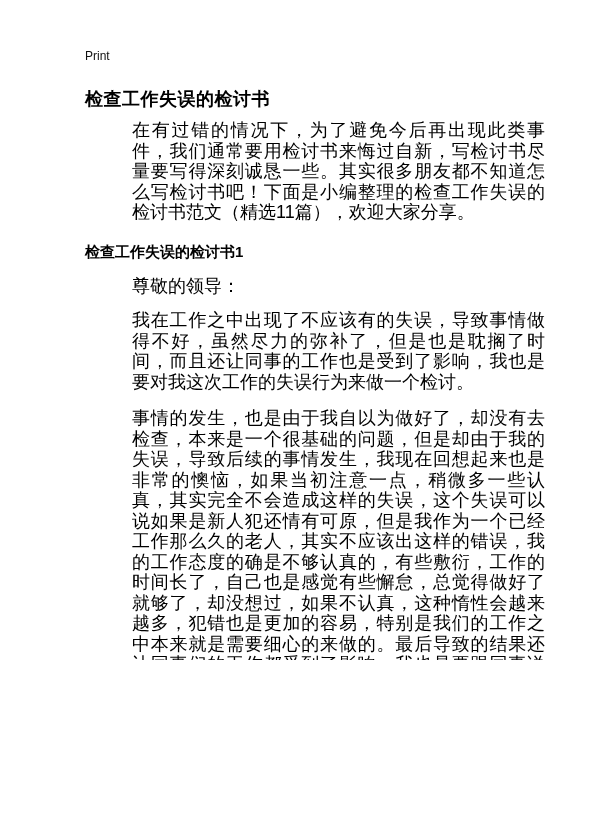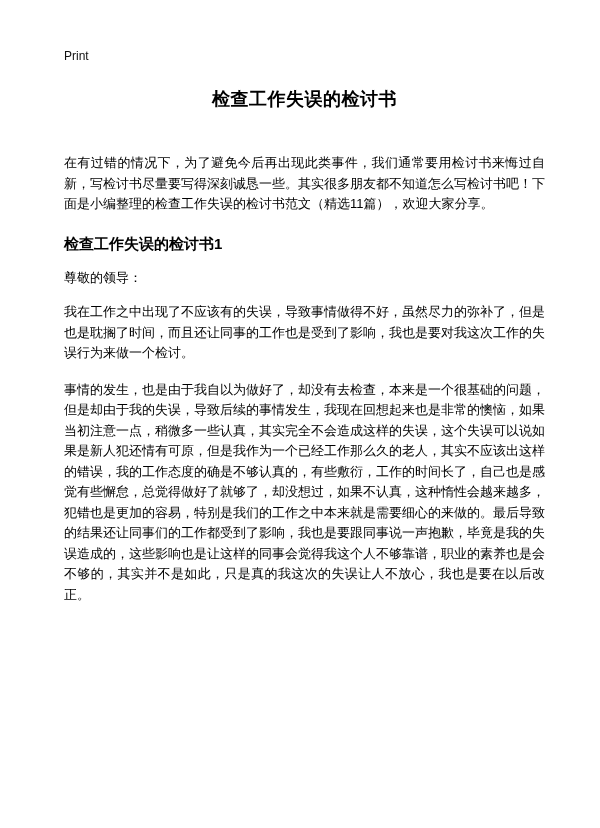--- a/index.html
+++ b/index.html
@@ -6,46 +6,47 @@
   html, body { width: 600px; height: 828px; }
   body {
     background: #ffffff;
     color: #000000;
     font-family: "Liberation Sans", "DejaVu Sans", sans-serif;
     overflow: hidden;
   }
   .page {
     width: 600px;
     height: 660px;
-    padding: 46px 55px 0 64px;
+    padding: 46px 55px 0 85px;
     overflow: hidden;
   }
   .print-link {
     font-size: 12px;
     color: #111111;
     margin-bottom: 18px;
     display: inline-block;
     cursor: pointer;
   }
   .title {
     font-size: 18px;
     font-weight: bold;
-    text-align: center;
-    margin: 6px 0 42px 0;
+    text-align: left;
+    margin: 6px 0 9px 0;
     letter-spacing: 0.5px;
   }
   .subtitle {
     font-size: 13.5px;
     margin-bottom: 12px;
   }
   .para {
-    font-size: 13px;
+    font-size: 18px;
     line-height: 20.5px;
     text-align: justify;
     margin-bottom: 11px;
+    margin-left: 47px;
   }
   .section-heading {
     font-size: 15px;
     font-weight: bold;
     margin: 20px 0 14px 0;
   }
   .salutation, .greeting {
     margin-bottom: 14px;
   }
   .body-para {

